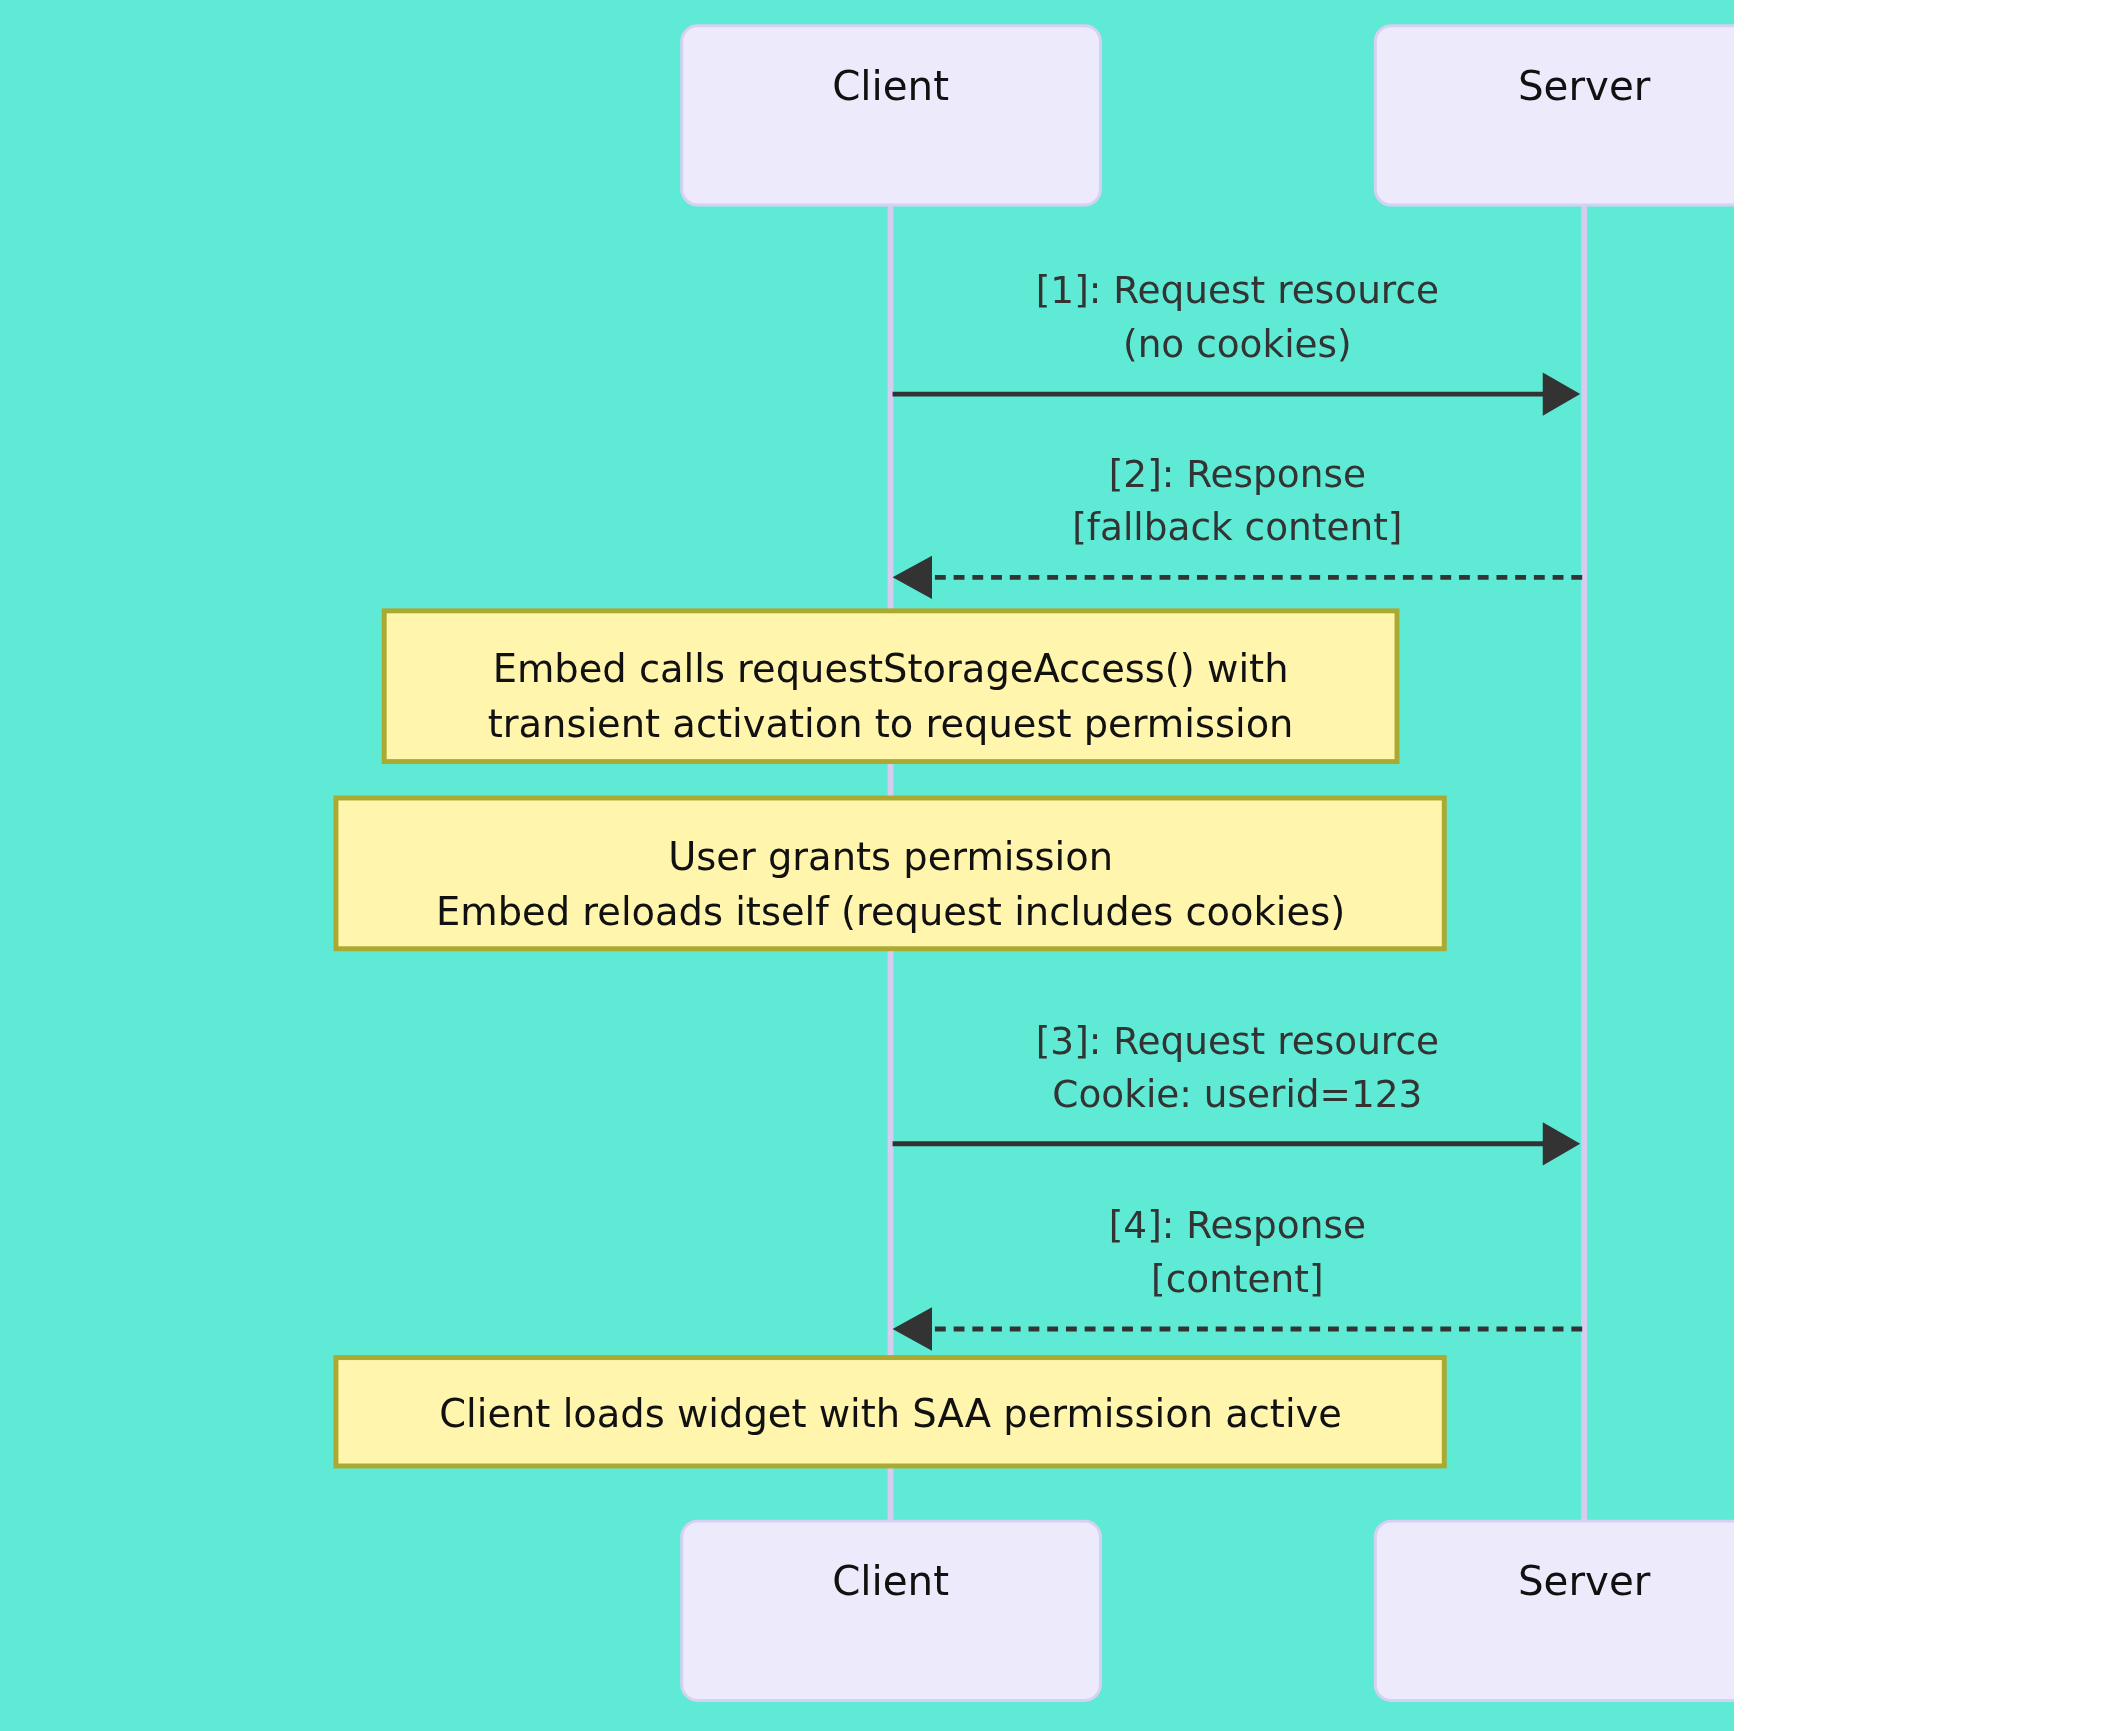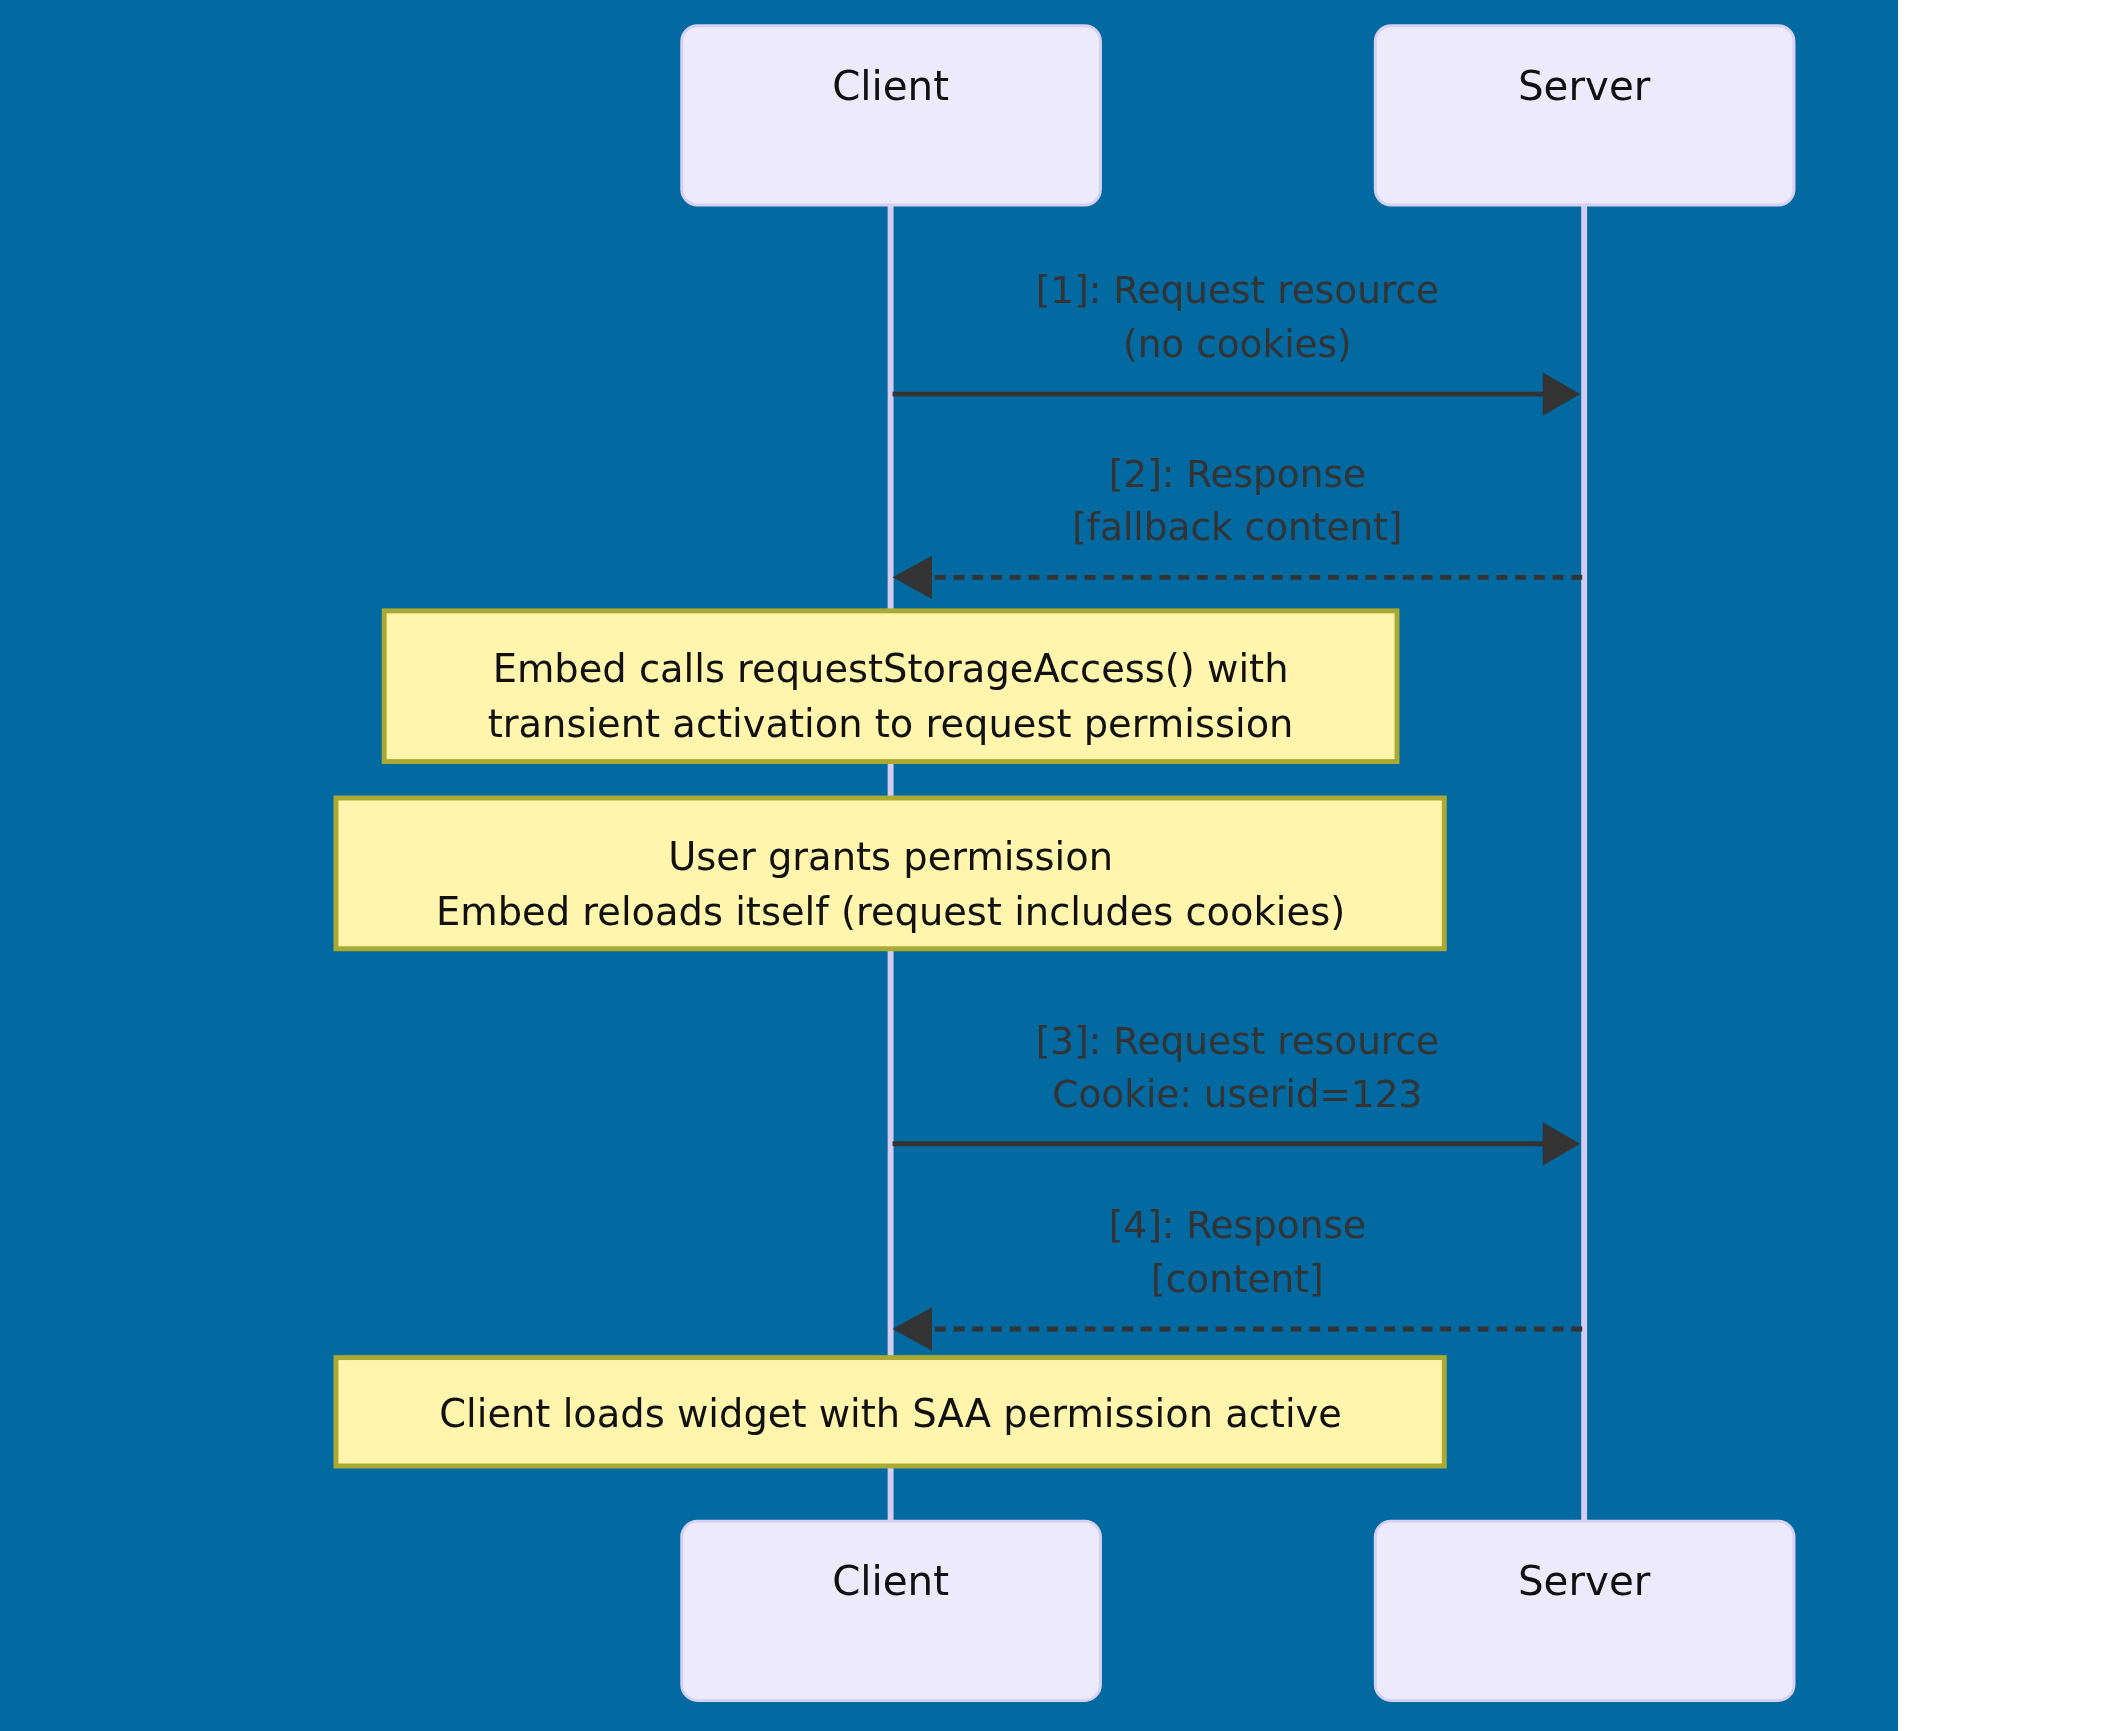--- a/index.html
+++ b/index.html
@@ -5,23 +5,23 @@
   html, body {
     margin: 0;
     padding: 0;
     background: #ffffff;
   }
   body {
     font-family: "DejaVu Sans", sans-serif;
   }
   #diagram-root {
     position: relative;
-    width: 1898px;
+    width: 1734px;
     height: 1732px;
-    background: #0369a1;
+    background: #5eead4;
     overflow: hidden;
   }
   #seq-svg {
     position: absolute;
     left: 0;
     top: 0;
     width: 2126px;
     height: 1732px;
   }
   .actor-box-rect {

